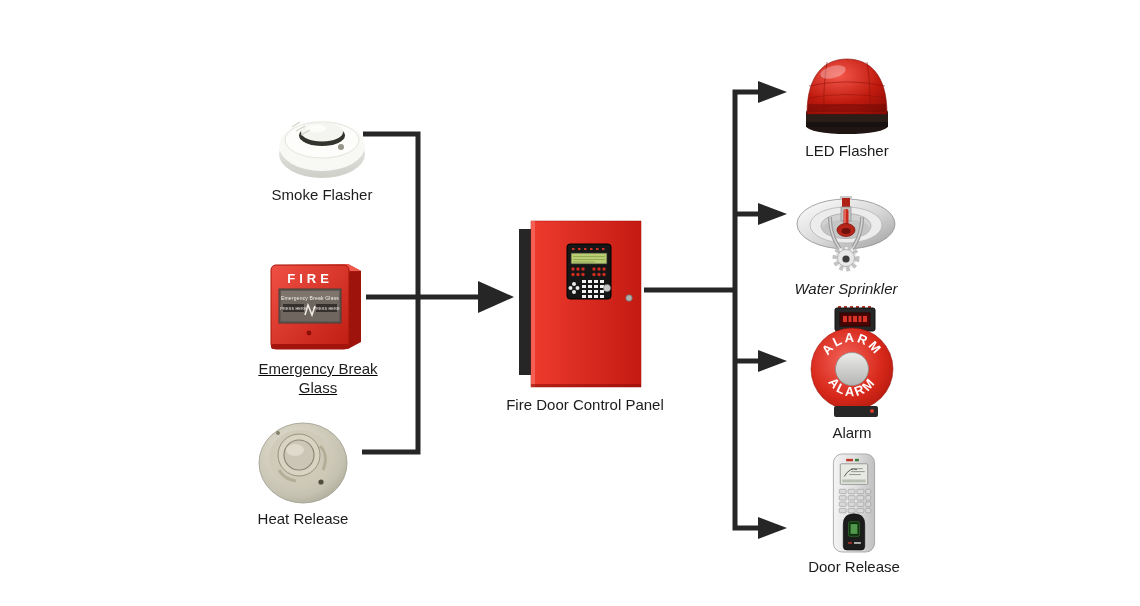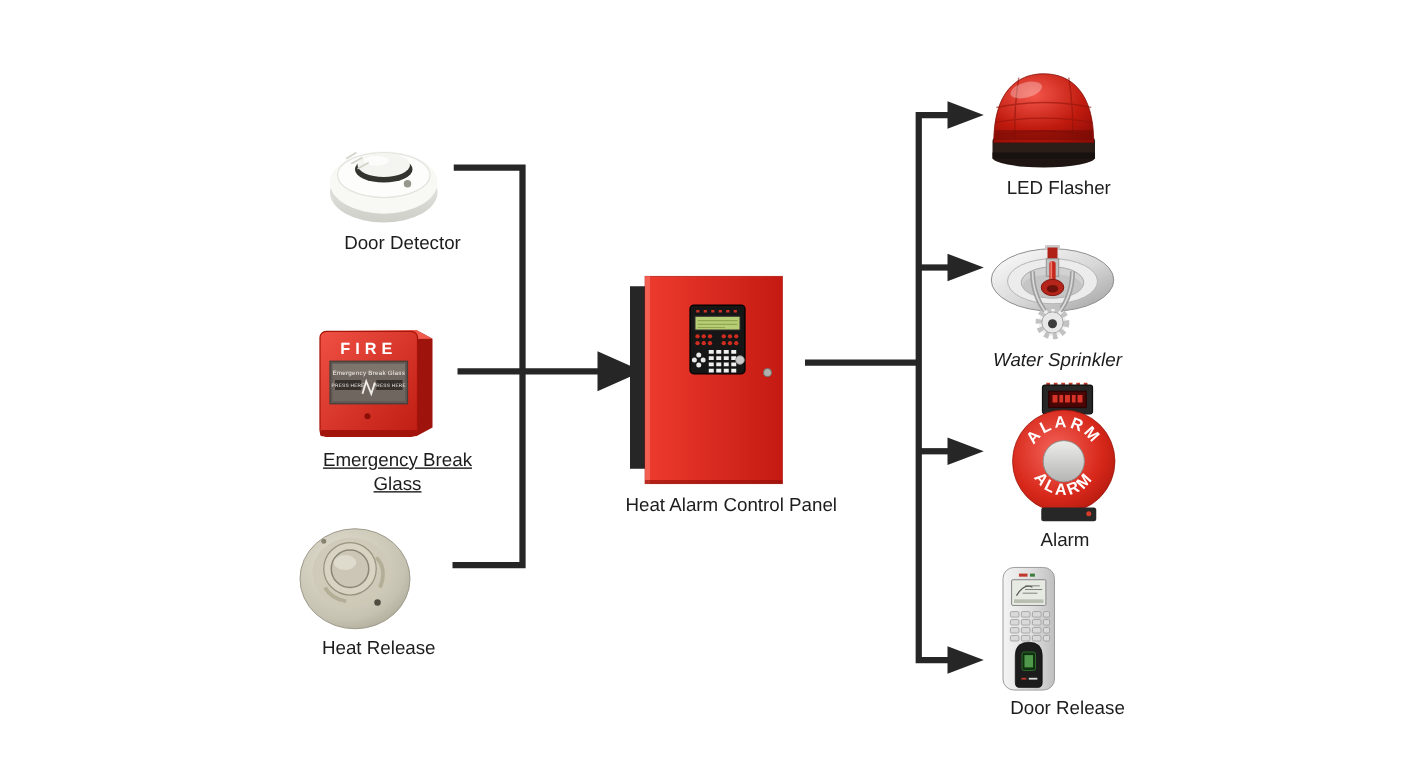--- a/index.html
+++ b/index.html
@@ -1,20 +1,20 @@
 <!DOCTYPE html>
 <html><head>
 <meta charset="utf-8">
 <title>Fire Alarm System Diagram</title>
 <style>
   html,body{margin:0;padding:0;background:#ffffff;}
   #canvas{position:relative;width:1140px;height:606px;background:#ffffff;overflow:hidden;
           font-family:"Liberation Sans", sans-serif;}
   .connectors{position:absolute;left:0;top:0;}
-  .device{position:absolute;display:flex;flex-direction:column;}
+  .device{position:absolute;display:flex;flex-direction:column;align-items:center;}
   .device .label{font-size:15px;line-height:1.25;color:#1c1c1c;text-align:center;margin-top:6px;}
   svg text{font-family:"Liberation Sans", sans-serif;}
   .ebg-fire{font-size:13px;font-weight:bold;fill:#ffffff;letter-spacing:4px;}
   .ebg-window-text{font-size:5px;fill:#f2f0ea;letter-spacing:.2px;}
   .ebg-bar-text{font-size:3.8px;fill:#efece6;letter-spacing:.2px;}
   .bell-text{font-size:13px;font-weight:bold;fill:#ffffff;letter-spacing:2.2px;}
   
   .pos-smoke{left:257px;top:100px;width:130px;}
   .pos-ebg{left:253px;top:258px;width:130px;text-decoration:underline;}
   .pos-heat{left:238px;top:420px;width:130px;}
@@ -61,21 +61,21 @@
       </defs>
       <ellipse cx="50" cy="54" rx="43" ry="24" fill="url(#smokeBody)"></ellipse>
       <ellipse cx="50" cy="46" rx="43" ry="25" fill="#f8f8f5"></ellipse>
       <ellipse cx="50" cy="40" rx="37" ry="18" fill="#fdfdfb" stroke="#e4e4de" stroke-width="1"></ellipse>
       <ellipse cx="50" cy="35.5" rx="23" ry="10.5" fill="#34342f"></ellipse>
       <ellipse cx="50" cy="32" rx="21" ry="9.5" fill="#f4f4f0"></ellipse>
       <ellipse cx="44" cy="28.5" rx="10" ry="4" fill="#ffffff" opacity="0.7"></ellipse>
       <circle cx="69" cy="47" r="3" fill="#97978c"></circle>
       <path d="M20 27 l8 -5 M24 31 l9 -5 M29 35 l9 -5" stroke="#d2d2c8" stroke-width="1.3" fill="none"></path>
     </svg>
-    <div class="label">Door Detector</div>
+    <div class="label">Smoke Flasher</div>
   </div>
 
   <div class="device pos-ebg">
     <svg width="100" height="96" viewBox="0 0 100 96">
       <defs>
         <linearGradient id="ebgFace" x1="0" y1="0" x2="1" y2="1">
           <stop offset="0%" stop-color="#f05043"></stop>
             <stop offset="100%" stop-color="#bf1c12"></stop>
         </linearGradient>
       </defs>
@@ -177,21 +177,21 @@
           <rect x="85" y="72" width="4" height="3"></rect>
         <rect x="67" y="77" width="4" height="3"></rect>
           <rect x="73" y="77" width="4" height="3"></rect>
           <rect x="79" y="77" width="4" height="3"></rect>
           <rect x="85" y="77" width="4" height="3"></rect>
       </g>
       <circle cx="92" cy="70" r="3.5" fill="#c9c9c9" stroke="#8a8a8a" stroke-width="0.6"></circle>
       <circle cx="114" cy="80" r="3.2" fill="#b0b0ae" stroke="#6f6f6d" stroke-width="0.8"></circle>
       <rect x="16" y="166" width="110" height="3" fill="#8f0d06" opacity="0.6"></rect>
     </svg>
-    <div class="label">Heat Alarm Control Panel</div>
+    <div class="label">Fire Door Control Panel</div>
   </div>
 
   <div class="device pos-flasher">
     <svg width="100" height="84" viewBox="0 0 100 84">
       <defs>
         <radialGradient id="flashRed" cx="40%" cy="30%" r="85%">
           <stop offset="0%" stop-color="#f4564a"></stop>
             <stop offset="60%" stop-color="#c01a0e"></stop>
           <stop offset="100%" stop-color="#8e0d06"></stop>
         </radialGradient>

